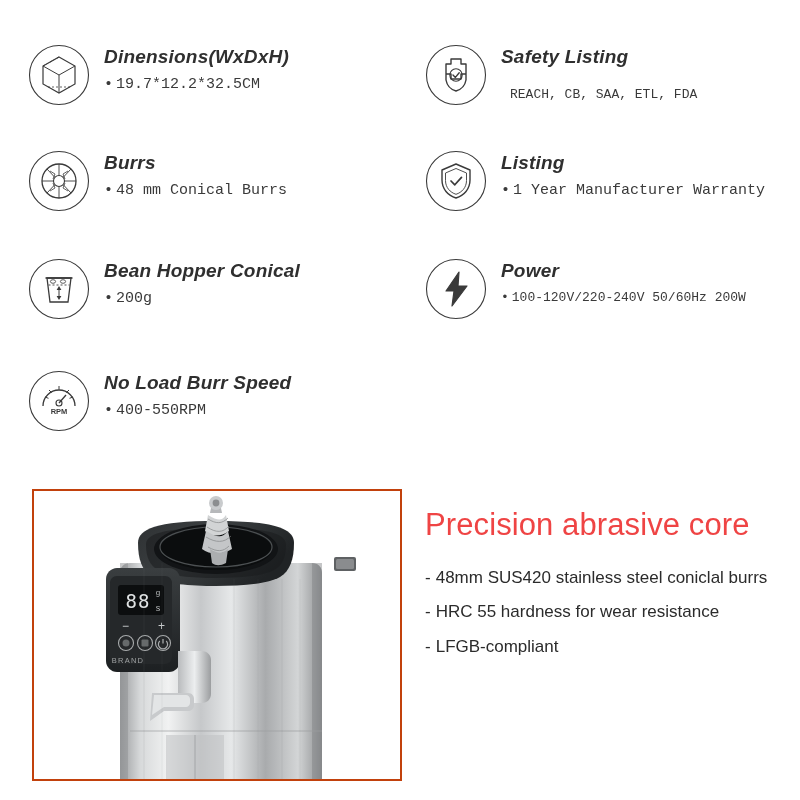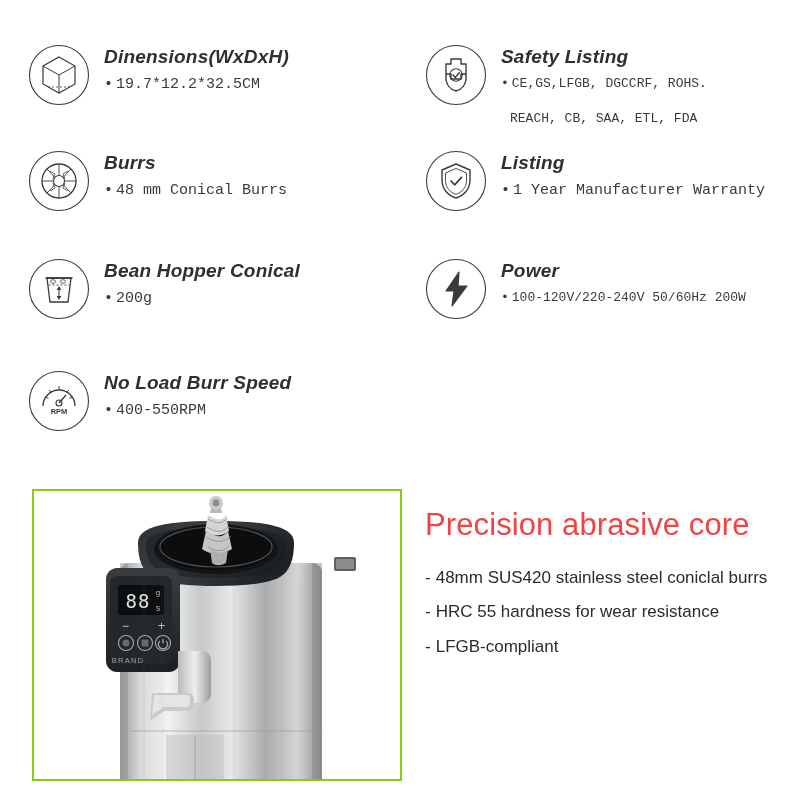--- a/index.html
+++ b/index.html
@@ -83,21 +83,21 @@
     top: 470px;
     width: 800px;
     height: 330px;
   }
   .photo-frame {
     position: absolute;
     left: 32px;
     top: 19px;
     width: 370px;
     height: 292px;
-    border: 2px solid #84cc16;
+    border: 2px solid #c2410c;
     box-sizing: border-box;
     overflow: hidden;
     background: #e5e5e5;
   }
   .photo-inner {
     position: absolute;
     inset: 0;
     overflow: hidden;
   }
 
@@ -227,21 +227,20 @@
     <div class="spec-icon">
       <svg width="62" height="62" viewBox="0 0 62 62">
         <circle cx="31" cy="31" r="29.5" fill="none" stroke="#3a3a3a" stroke-width="1.1"></circle>
         <path d="M26 15 h10 v5 h5 v10 h-5 v5 h-10 v-5 h-5 v-10 h5 z M21 30 v6 a14 14 0 0 0 10 11 a14 14 0 0 0 10 -11 v-6" fill="none" stroke="#3a3a3a" stroke-width="1.4" stroke-linejoin="round"></path>
         <circle cx="31" cy="31" r="6.2" fill="none" stroke="#3a3a3a" stroke-width="1.1"></circle>
         <polyline points="28,31 30.4,33.4 34.2,28.8" fill="none" stroke="#3a3a3a" stroke-width="1.4" stroke-linecap="round" stroke-linejoin="round"></polyline>
       </svg>
     </div>
     <div class="spec-text">
       <div class="spec-title">Safety Listing</div>
-      <div class="spec-sub small"><span class="bullet">•</span><span>CE,GS,LFGB, DGCCRF, ROHS.</span></div>
       <div class="spec-sub small" style="margin-top:18px;margin-left:9px;">REACH, CB, SAA, ETL, FDA</div>
     </div>
   </div>
 
   <div class="spec-item" id="item-warranty">
     <div class="spec-icon">
       <svg width="62" height="62" viewBox="0 0 62 62">
         <circle cx="31" cy="31" r="29.5" fill="none" stroke="#3a3a3a" stroke-width="1.1"></circle>
         <path d="M31 14 L45 20 v10 c0 9 -6 15.5 -14 18 c-8 -2.5 -14 -9 -14 -18 V20 z" fill="none" stroke="#3a3a3a" stroke-width="1.4" stroke-linejoin="round"></path>
         <path d="M31 18.5 L41.5 23 v7.5 c0 7 -4.6 11.9 -10.5 13.8 c-5.9 -1.9 -10.5 -6.8 -10.5 -13.8 V23 z" fill="none" stroke="#3a3a3a" stroke-width="0.9"></path>

